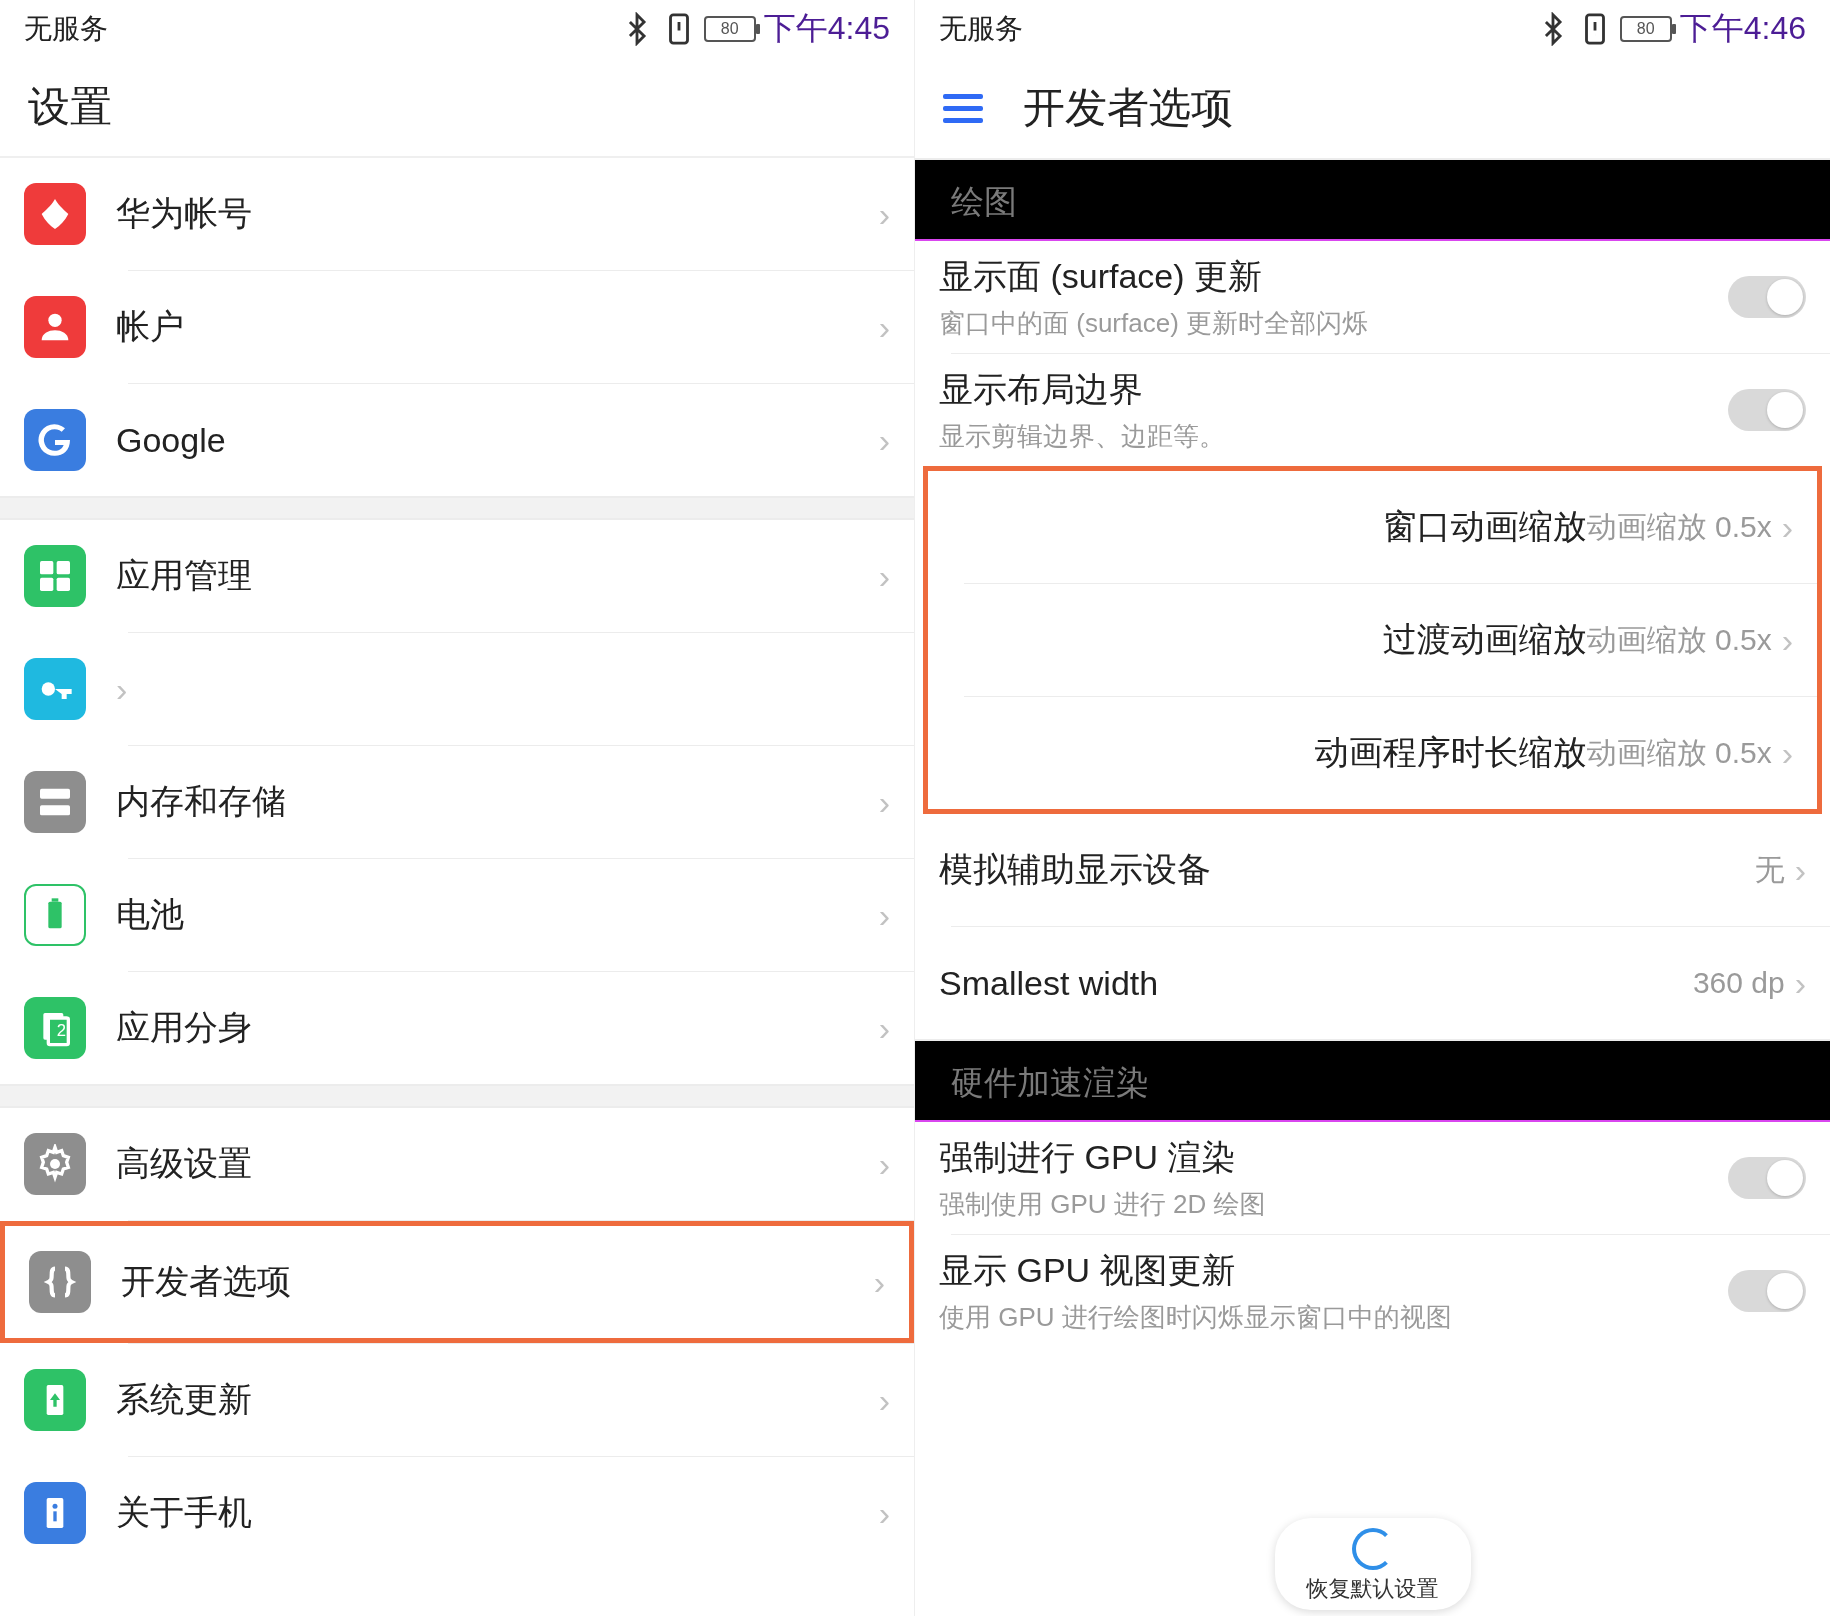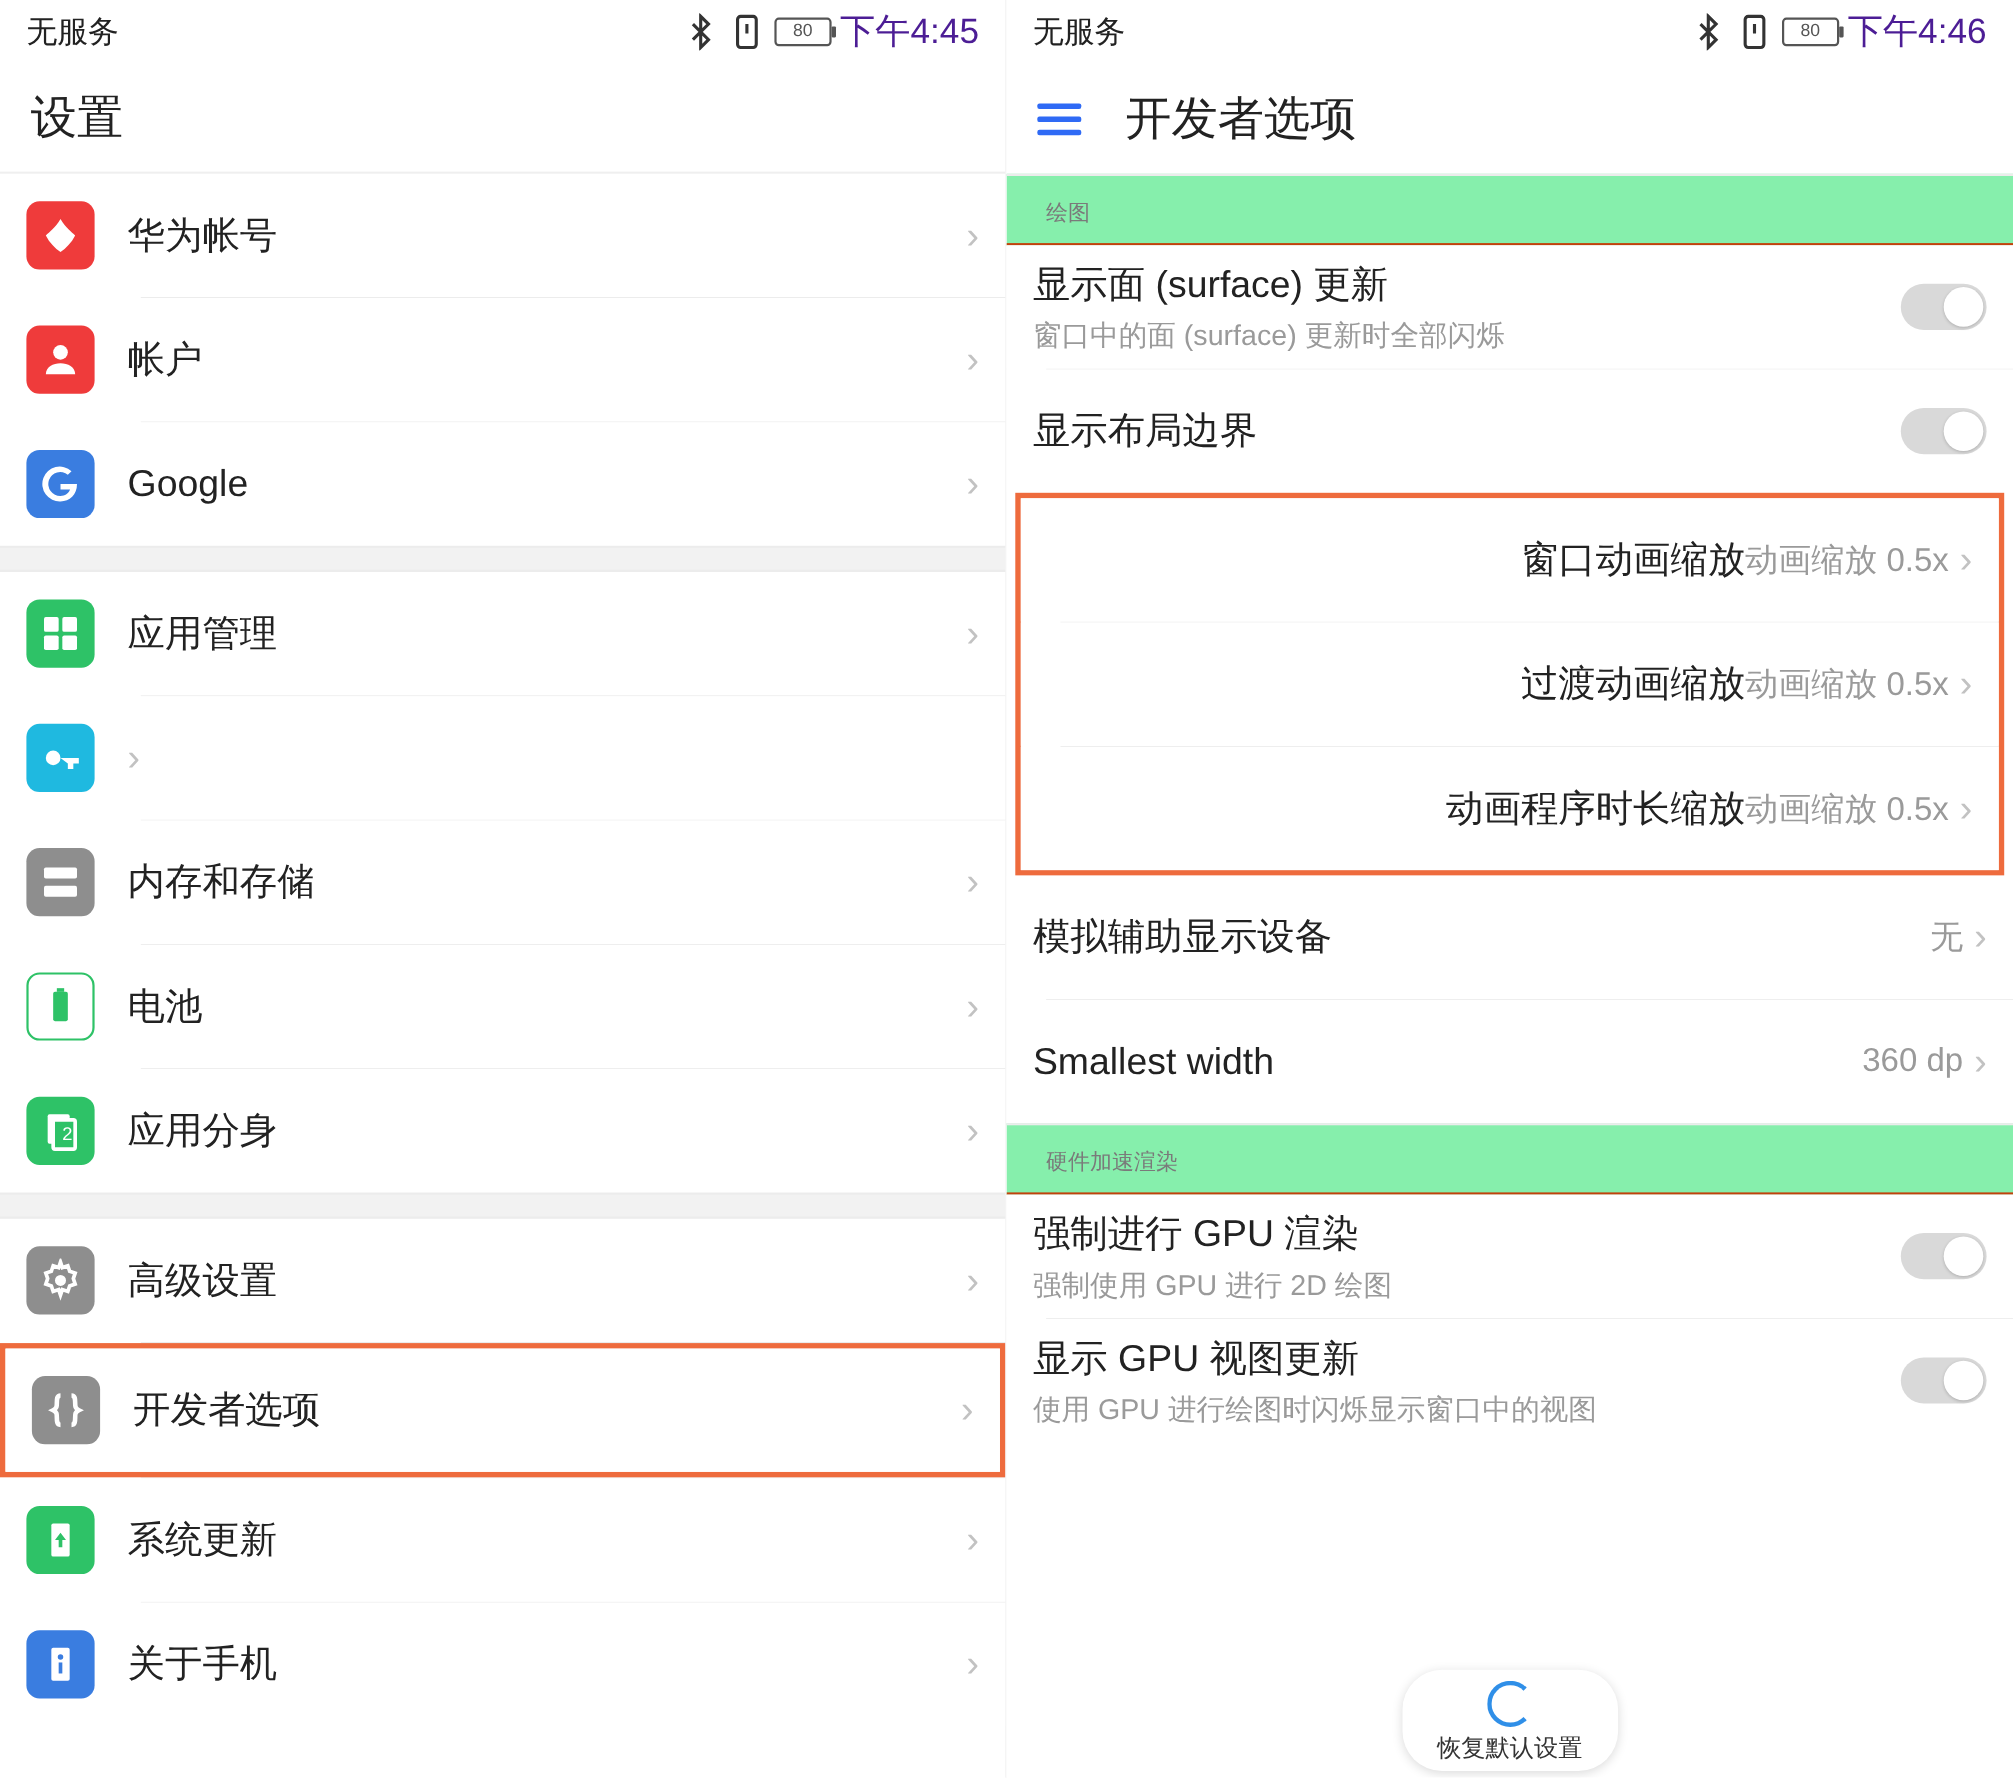--- a/index.html
+++ b/index.html
@@ -120,25 +120,25 @@
     height:1px;
     background:#ececec;
   }
   .section-gap {
     height:24px;
     background:#f2f2f2;
     border-top:2px solid #ececec;
     border-bottom:2px solid #ececec;
   }
   .section-header {
-    background:#86efac;
+    background:#000000;
     border-top:2px solid #ececec;
-    border-bottom:2px solid #c2410c;
+    border-bottom:2px solid #d946ef;
     padding: 20px 36px 14px 36px;
-    font-size:20px;
+    font-size:33px;
     color:#7a7a7a;
   }
   .highlight-box {
     border:5px solid #ee6b3d;
     position:relative;
   }
   .highlight-box-right {
     border:5px solid #ee6b3d;
     margin: 0 8px;
     position:relative;
@@ -411,20 +411,21 @@
       <div class="label" style="font-size:34px">显示面 (surface) 更新</div>
       <div class="label-sub">窗口中的面 (surface) 更新时全部闪烁</div>
     </div>
     <div class="toggle"></div>
   </div>
   <div class="divider-inset2"></div>
 
   <div class="item">
     <div style="flex:1">
       <div class="label">显示布局边界</div>
+      <div class="label-sub">显示剪辑边界、边距等。</div>
     </div>
     <div class="toggle"></div>
   </div>
 
   <div class="highlight-box-right">
     <div class="item">
       <div class="label">窗口动画缩放</div>
       <div class="value-right">动画缩放 0.5x</div>
       <div class="chevron">›</div>
     </div>

